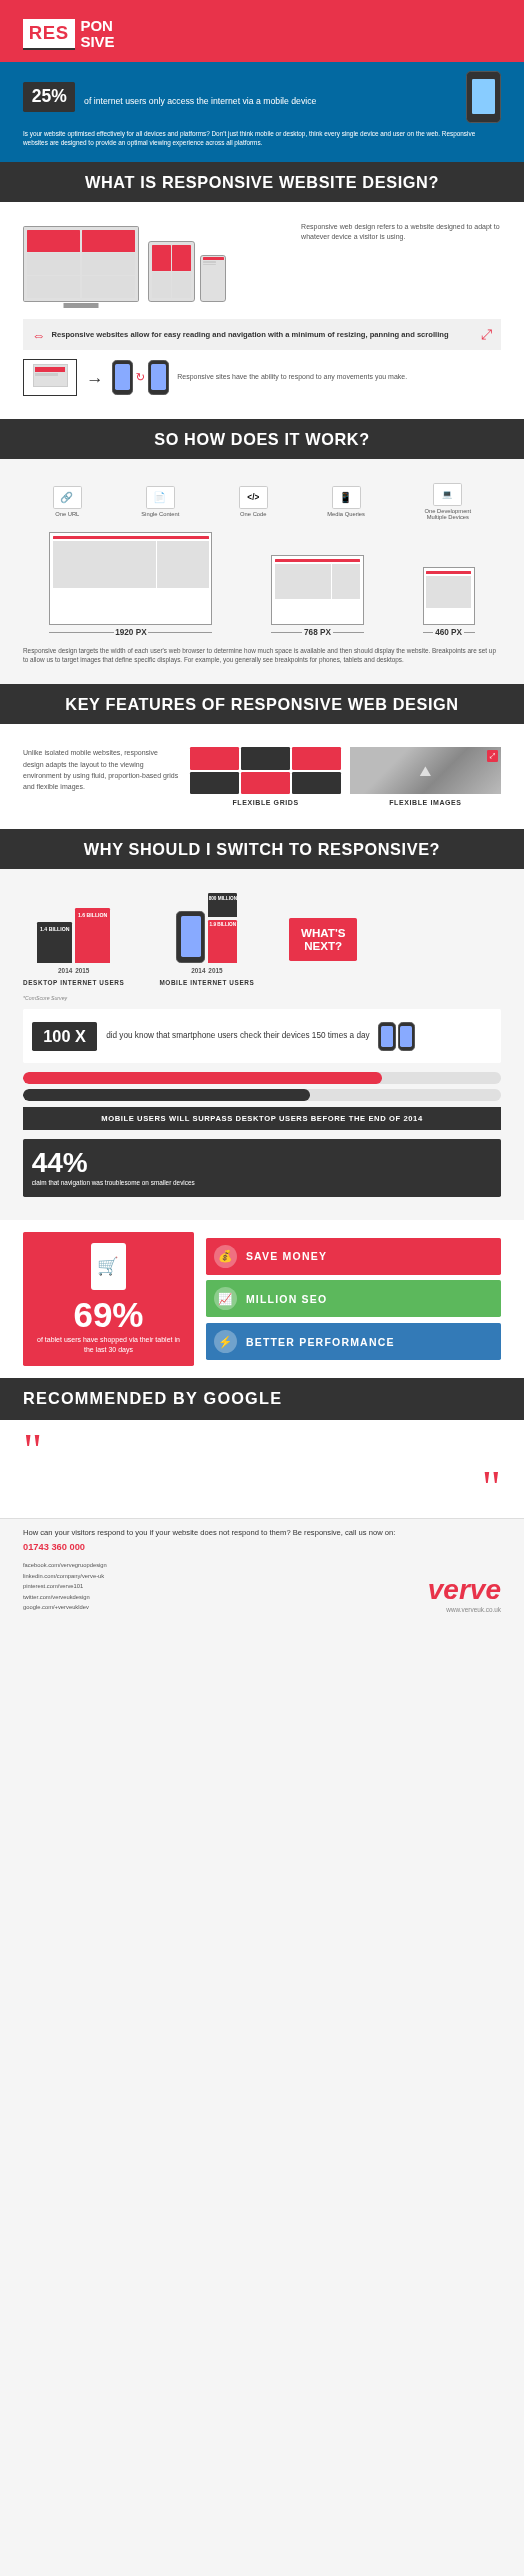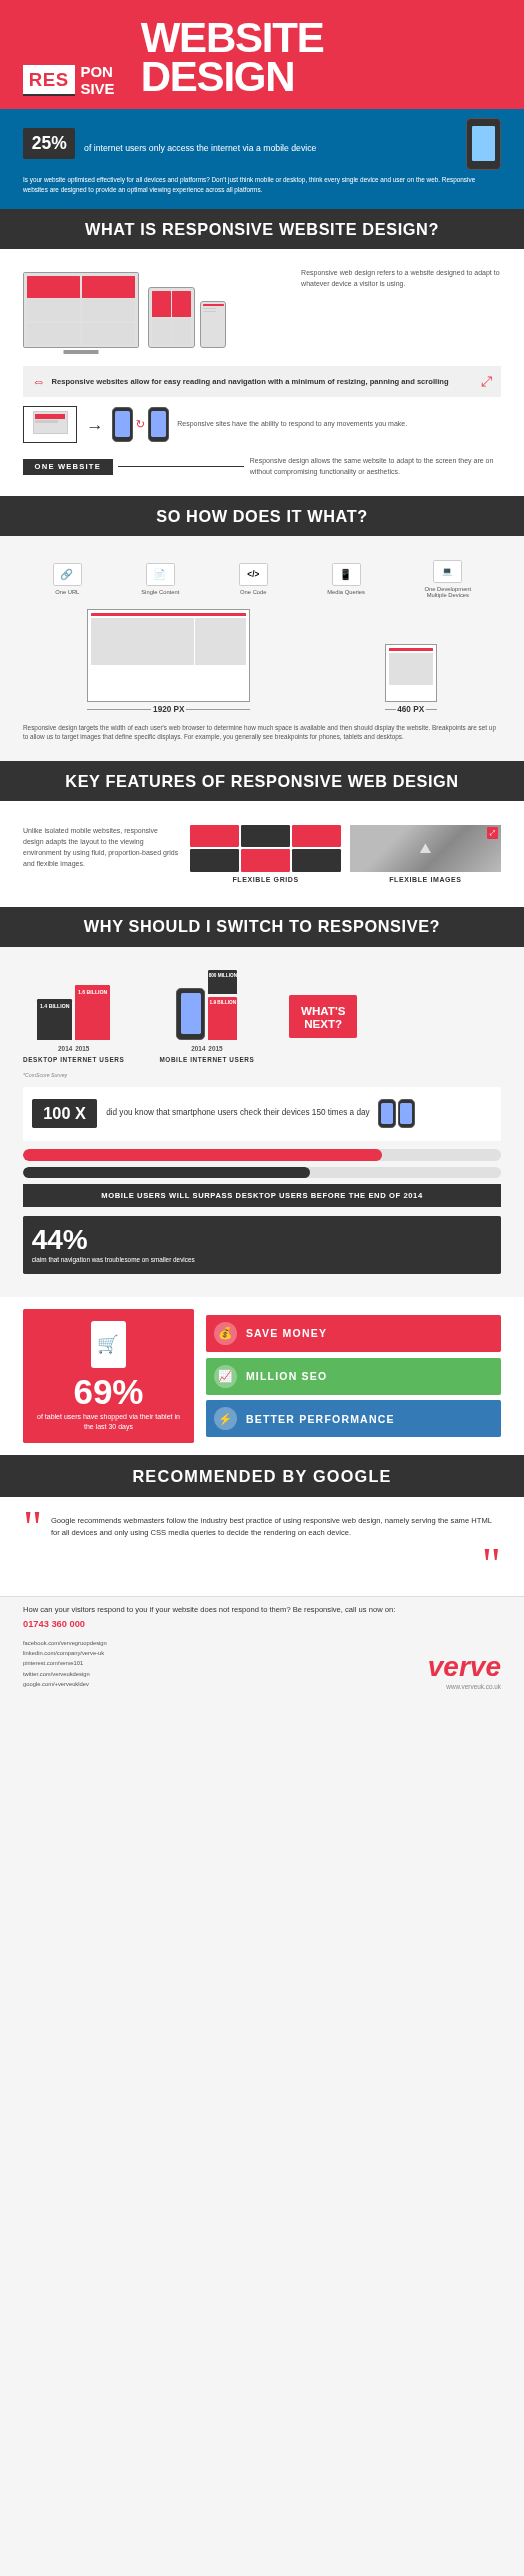--- a/index.html
+++ b/index.html
@@ -500,21 +500,21 @@
       letter-spacing: 1.2px;
     }
 
     
     .recommended-section {
       background: #333;
       padding: 11.6px 23px;
     }
     .recommended-title {
       color: white;
-      text-align: center;
+      text-align: left;
       font-size: 16.3px;
       font-weight: 900;
       letter-spacing: 1.2px;
     }
     .quote-section {
       background: white;
       padding: 11.6px 23px;
       position: relative;
     }
     .quote-mark {
@@ -622,23 +622,20 @@
 <body>
 
 <div class="header">
   <div class="header-title-group">
     <div class="res-box">
       <span>RES</span>
     </div>
     <div class="pon-sive">
       PON<br>SIVE
     </div>
-  </div>
-  <div class="header-text-group">
-    <div class="website-design">WEBSITE<br>DESIGN</div>
   </div>
 </div>
 
 <div class="stat-section">
   <div class="stat-row">
     <div class="percent-badge">25%</div>
     <div class="stat-text">of internet users only access the internet via a mobile device</div>
     <div class="phone-icon">
       <div class="phone-screen"></div>
     </div>
@@ -711,29 +708,24 @@
         <div class="phone-v" style="width:20.4px; height:35px;">
           <div class="phone-v-screen" style="width:14.6px; height:26px;"></div>
         </div>
       </div>
     </div>
     <div style="flex:1;">
       <p class="desc-text">Responsive sites have the ability to respond to any movements you make.</p>
     </div>
   </div>
 
-  <div style="display:flex; align-items:center; gap:5.8px; margin-top:5.8px;">
-    <div style="background:#333; color:white; padding:3.5px 11.6px; font-weight:900; font-size:7.6px; letter-spacing:1.2px;">ONE WEBSITE</div>
-    <div style="flex:1; height:1.2px; background:#333;"></div>
-    <p class="desc-text" style="flex:2;">Responsive design allows the same website to adapt to the screen they are on without compromising functionality or aesthetics.</p>
-  </div>
 </div>
 
 <div class="section-header">
-  <span>SO HOW DOES IT WHAT?</span>
+  <span>SO HOW DOES IT WORK?</span>
 </div>
 
 <div class="how-section">
   <div class="icons-row">
     <div class="icon-item">
       <div class="icon-box">🔗</div>
       <span class="icon-label">One URL</span>
     </div>
     <div class="icon-item">
       <div class="icon-box">📄</div>
@@ -764,20 +756,36 @@
           </div>
         </div>
       </div>
       <div style="display:flex; align-items:center; gap:1.7px; width:100%;">
         <div class="bracket-line"></div>
         <span class="px-label">1920 PX</span>
         <div class="bracket-line"></div>
       </div>
     </div>
 
+    <div class="px-block">
+      <div class="px-screen medium">
+        <div class="how-screen-content">
+          <div class="how-line"></div>
+          <div style="display:flex; gap:1.7px; margin-top:1.7px;">
+            <div style="flex:2; background:#e0e0e0; height:35px;"></div>
+            <div style="flex:1; background:#e0e0e0; height:35px;"></div>
+          </div>
+        </div>
+      </div>
+      <div style="display:flex; align-items:center; gap:1.7px; width:100%;">
+        <div class="bracket-line"></div>
+        <span class="px-label">768 PX</span>
+        <div class="bracket-line"></div>
+      </div>
+    </div>
 
     <div class="px-block">
       <div class="px-screen small">
         <div class="how-screen-content">
           <div class="how-line"></div>
           <div style="margin-top:1.7px; background:#e0e0e0; height:32px;"></div>
         </div>
       </div>
       <div style="display:flex; align-items:center; gap:1.7px; width:100%;">
         <div class="bracket-line"></div>
@@ -931,21 +939,20 @@
   </div>
 </div>
 
 <div class="recommended-section">
   <div class="recommended-title">RECOMMENDED BY GOOGLE</div>
 </div>
 
 <div class="quote-section">
   <div style="display:flex; gap:8.7px; align-items:flex-start;">
     <div class="quote-mark">"</div>
-    <p class="quote-text">Google recommends webmasters follow the industry best practice of using responsive web design, namely serving the same HTML for all devices and only using CSS media queries to decide the rendering on each device.</p>
   </div>
   <div class="quote-mark-end">"</div>
 </div>
 
 <div class="footer">
   <p class="footer-cta">How can your visitors respond to you if your website does not respond to them? Be responsive, call us now on:</p>
   <p class="footer-phone">01743 360 000</p>
   <div style="display:flex; margin-top:8.7px; justify-content:space-between; align-items:flex-end;">
     <div>
       <a class="footer-link">facebook.com/vervegruopdesign</a>

